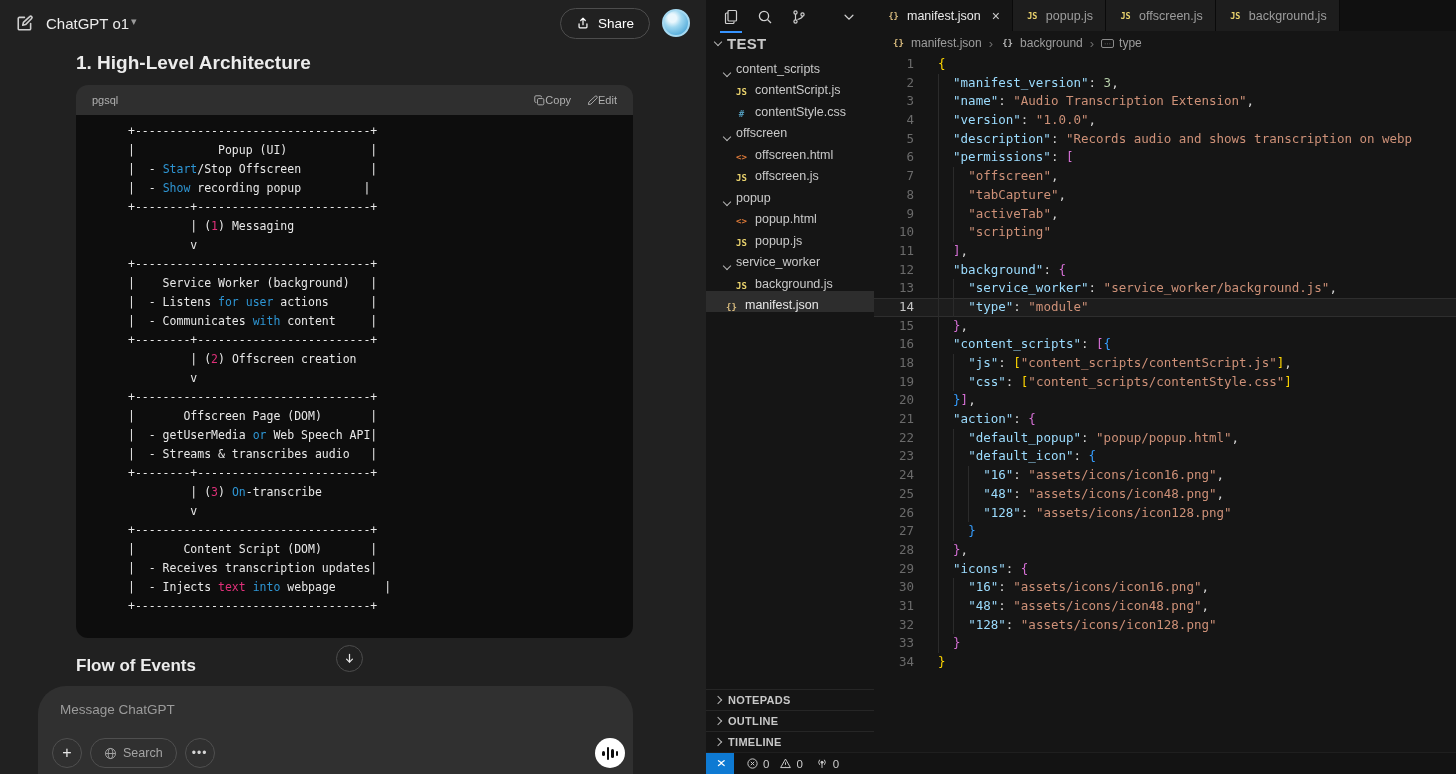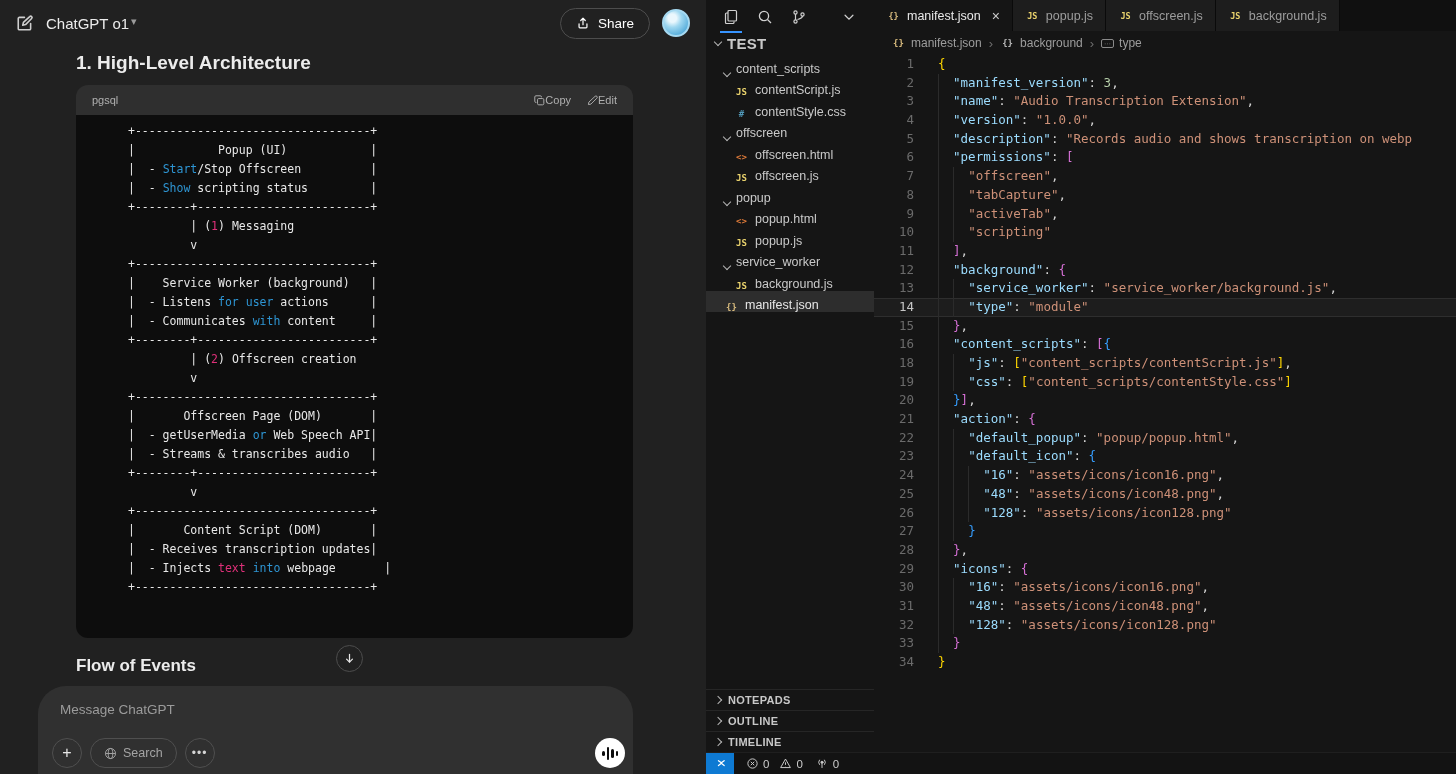--- a/index.html
+++ b/index.html
@@ -127,36 +127,37 @@
                   </svg>
                 </span>
               <span>Edit</span>
             </span>
           </span>
         </div>
         <div class="code-body">
             <div class="aline"><span class="a-w">+----------------------------------+</span></div>
             <div class="aline"><span class="a-w">|            Popup (UI)            |</span></div>
             <div class="aline"><span class="a-w">|  - </span><span class="a-b">Start</span><span class="a-w">/Stop Offscreen          |</span></div>
-            <div class="aline"><span class="a-w">|  - </span><span class="a-b">Show</span><span class="a-w"> scripting status         |</span></div>
+            <div class="aline"><span class="a-w">|  - </span><span class="a-b">Show</span><span class="a-w"> recording popup         |</span></div>
             <div class="aline"><span class="a-w">+--------+-------------------------+</span></div>
             <div class="aline"><span class="a-w">         | (</span><span class="a-r">1</span><span class="a-w">) Messaging</span></div>
             <div class="aline"><span class="a-w">         v</span></div>
             <div class="aline"><span class="a-w">+----------------------------------+</span></div>
             <div class="aline"><span class="a-w">|    Service Worker (background)   |</span></div>
             <div class="aline"><span class="a-w">|  - Listens </span><span class="a-b">for user</span><span class="a-w"> actions      |</span></div>
             <div class="aline"><span class="a-w">|  - Communicates </span><span class="a-b">with</span><span class="a-w"> content     |</span></div>
             <div class="aline"><span class="a-w">+--------+-------------------------+</span></div>
             <div class="aline"><span class="a-w">         | (</span><span class="a-r">2</span><span class="a-w">) Offscreen creation</span></div>
             <div class="aline"><span class="a-w">         v</span></div>
             <div class="aline"><span class="a-w">+----------------------------------+</span></div>
             <div class="aline"><span class="a-w">|       Offscreen Page (DOM)       |</span></div>
             <div class="aline"><span class="a-w">|  - getUserMedia </span><span class="a-b">or</span><span class="a-w"> Web Speech API|</span></div>
             <div class="aline"><span class="a-w">|  - Streams &amp; transcribes audio   |</span></div>
             <div class="aline"><span class="a-w">+--------+-------------------------+</span></div>
+            <div class="aline"><span class="a-w">         | (</span><span class="a-r">3</span><span class="a-w">) </span><span class="a-b">On</span><span class="a-w">-transcribe</span></div>
             <div class="aline"><span class="a-w">         v</span></div>
             <div class="aline"><span class="a-w">+----------------------------------+</span></div>
             <div class="aline"><span class="a-w">|       Content Script (DOM)       |</span></div>
             <div class="aline"><span class="a-w">|  - Receives transcription updates|</span></div>
             <div class="aline"><span class="a-w">|  - Injects </span><span class="a-r">text</span><span class="a-w"> </span><span class="a-b">into</span><span class="a-w"> webpage       |</span></div>
             <div class="aline"><span class="a-w">+----------------------------------+</span></div>
           </div>
       </div>
     </div>
 

